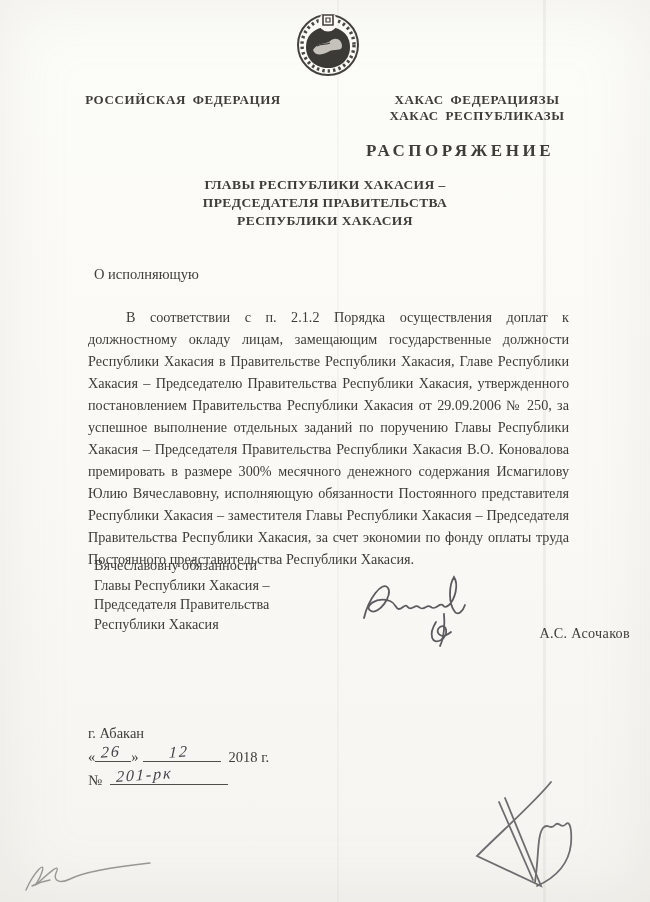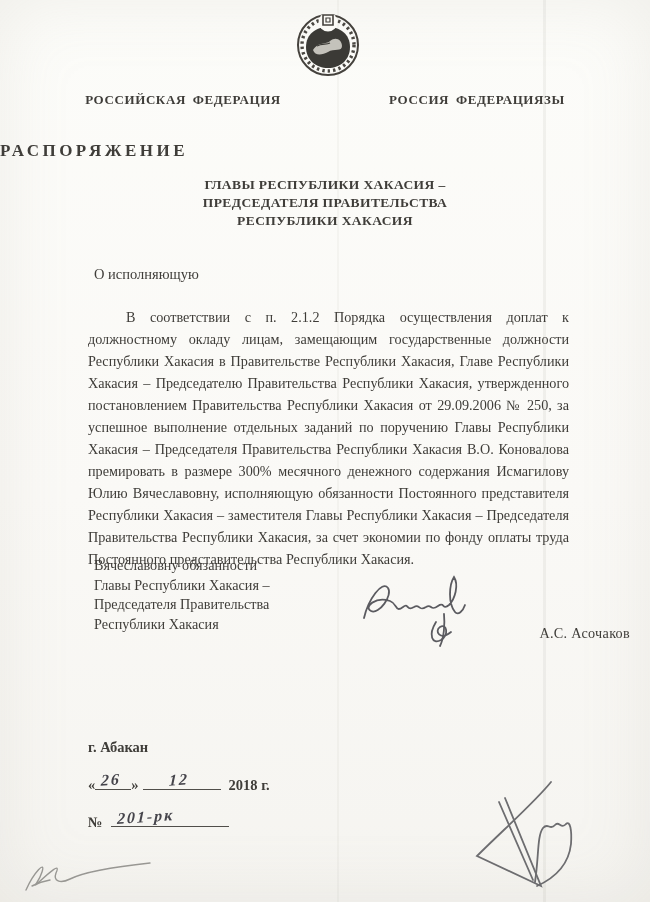--- a/index.html
+++ b/index.html
@@ -18,38 +18,38 @@
   .crease.c1 { left:337px; width:2px; background:rgba(130,128,118,0.06); }
   .crease.c2 { left:543px; width:3px; background:rgba(130,128,118,0.09); }
 
   .emblem { position:absolute; left:295px; top:10px; width:66px; height:68px; }
 
   .org { position:absolute; top:92px; text-align:center; font-weight:bold;
          font-size:13px; line-height:16px; letter-spacing:0.6px; word-spacing:3px; }
   .org.left  { left:78px;  width:210px; }
   .org.right { left:372px; width:210px; }
 
-  .doc-title { position:absolute; left:0; top:141px; width:554px; text-align:left;
+  .doc-title { position:absolute; left:0; top:141px; width:554px; text-align:right;
                font-weight:bold; font-size:17px; letter-spacing:3.5px; }
   .doc-subtitle { position:absolute; left:0; top:176px; width:650px; text-align:center;
                   font-weight:bold; font-size:13.5px; line-height:18px; letter-spacing:0.4px; }
 
   .subject { position:absolute; left:94px; top:266px; font-size:14.5px; }
 
   .body-text { position:absolute; left:88px; top:306px; width:481px;
                font-size:14.2px; line-height:22px; text-align:justify;
                text-indent:38px; color:#3e3c38; }
 
   .signatory { position:absolute; left:94px; top:556px; font-size:14.2px; line-height:19.5px; }
   .signer-name { position:absolute; left:500px; top:602px; width:130px;
                  text-align:right; font-size:14.2px; letter-spacing:0.3px;margin-top:23px; }
   .sig-main { position:absolute; left:348px; top:554px; width:128px; height:96px; }
 
   .footer-block { position:absolute; left:88px; top:720px; font-size:14.5px; line-height:19px; }
-  .footer-line { margin-top:18px; height:19px; white-space:nowrap;font-weight:bold; }
+  .footer-line { margin-top:4px; height:19px; white-space:nowrap; }
   .blank { display:inline-block; position:relative; border-bottom:1.2px solid #504e4a;
            height:15px; vertical-align:baseline; }
   .blank .hand { position:absolute; bottom:0px; left:6px; white-space:nowrap; }
   .hand { font-style:italic; font-size:16px; color:#45444b; letter-spacing:2px;
           transform:rotate(-4deg) skewX(-6deg); display:inline-block;
           font-family:"Liberation Serif","DejaVu Serif",serif; }
   .w-day { width:36px; }
   .w-month { width:78px; margin-left:4px; }
   .w-num { width:118px; margin-left:8px; }
   .year { margin-left:8px;text-align:center; }
@@ -75,21 +75,22 @@
     <rect x="28" y="5" width="10" height="10" fill="#fbfaf6" stroke="#45423d" stroke-width="1.6"></rect>
     <rect x="31" y="8" width="4" height="4" fill="none" stroke="#45423d" stroke-width="1.2"></rect>
     <path d="M18,40 C24,31 31,35 35,31 C41,26 47,30 47,36 C47,42 39,38 33,42 C27,45 20,46 18,40 Z" fill="#d4d2ca" opacity="0.9"></path>
     <path d="M22,36 C27,33 31,35 35,33" fill="none" stroke="#3b3a36" stroke-width="1.2"></path>
   </svg>
 
   <div class="org left">
     <div>РОССИЙСКАЯ ФЕДЕРАЦИЯ</div>
   </div>
   <div class="org right">
-    <div>РОССИЯ ФЕДЕРАЦИЯЗЫ</div>
+    <div>ХАКАС ФЕДЕРАЦИЯЗЫ</div>
+    <div>ХАКАС РЕСПУБЛИКАЗЫ</div>
   </div>
 
   <div class="doc-title">РАСПОРЯЖЕНИЕ</div>
   <div class="doc-subtitle">
     <div>ГЛАВЫ РЕСПУБЛИКИ ХАКАСИЯ –</div>
     <div>ПРЕДСЕДАТЕЛЯ ПРАВИТЕЛЬСТВА</div>
     <div>РЕСПУБЛИКИ ХАКАСИЯ</div>
   </div>
 
   <div class="subject">О исполняющую</div>

